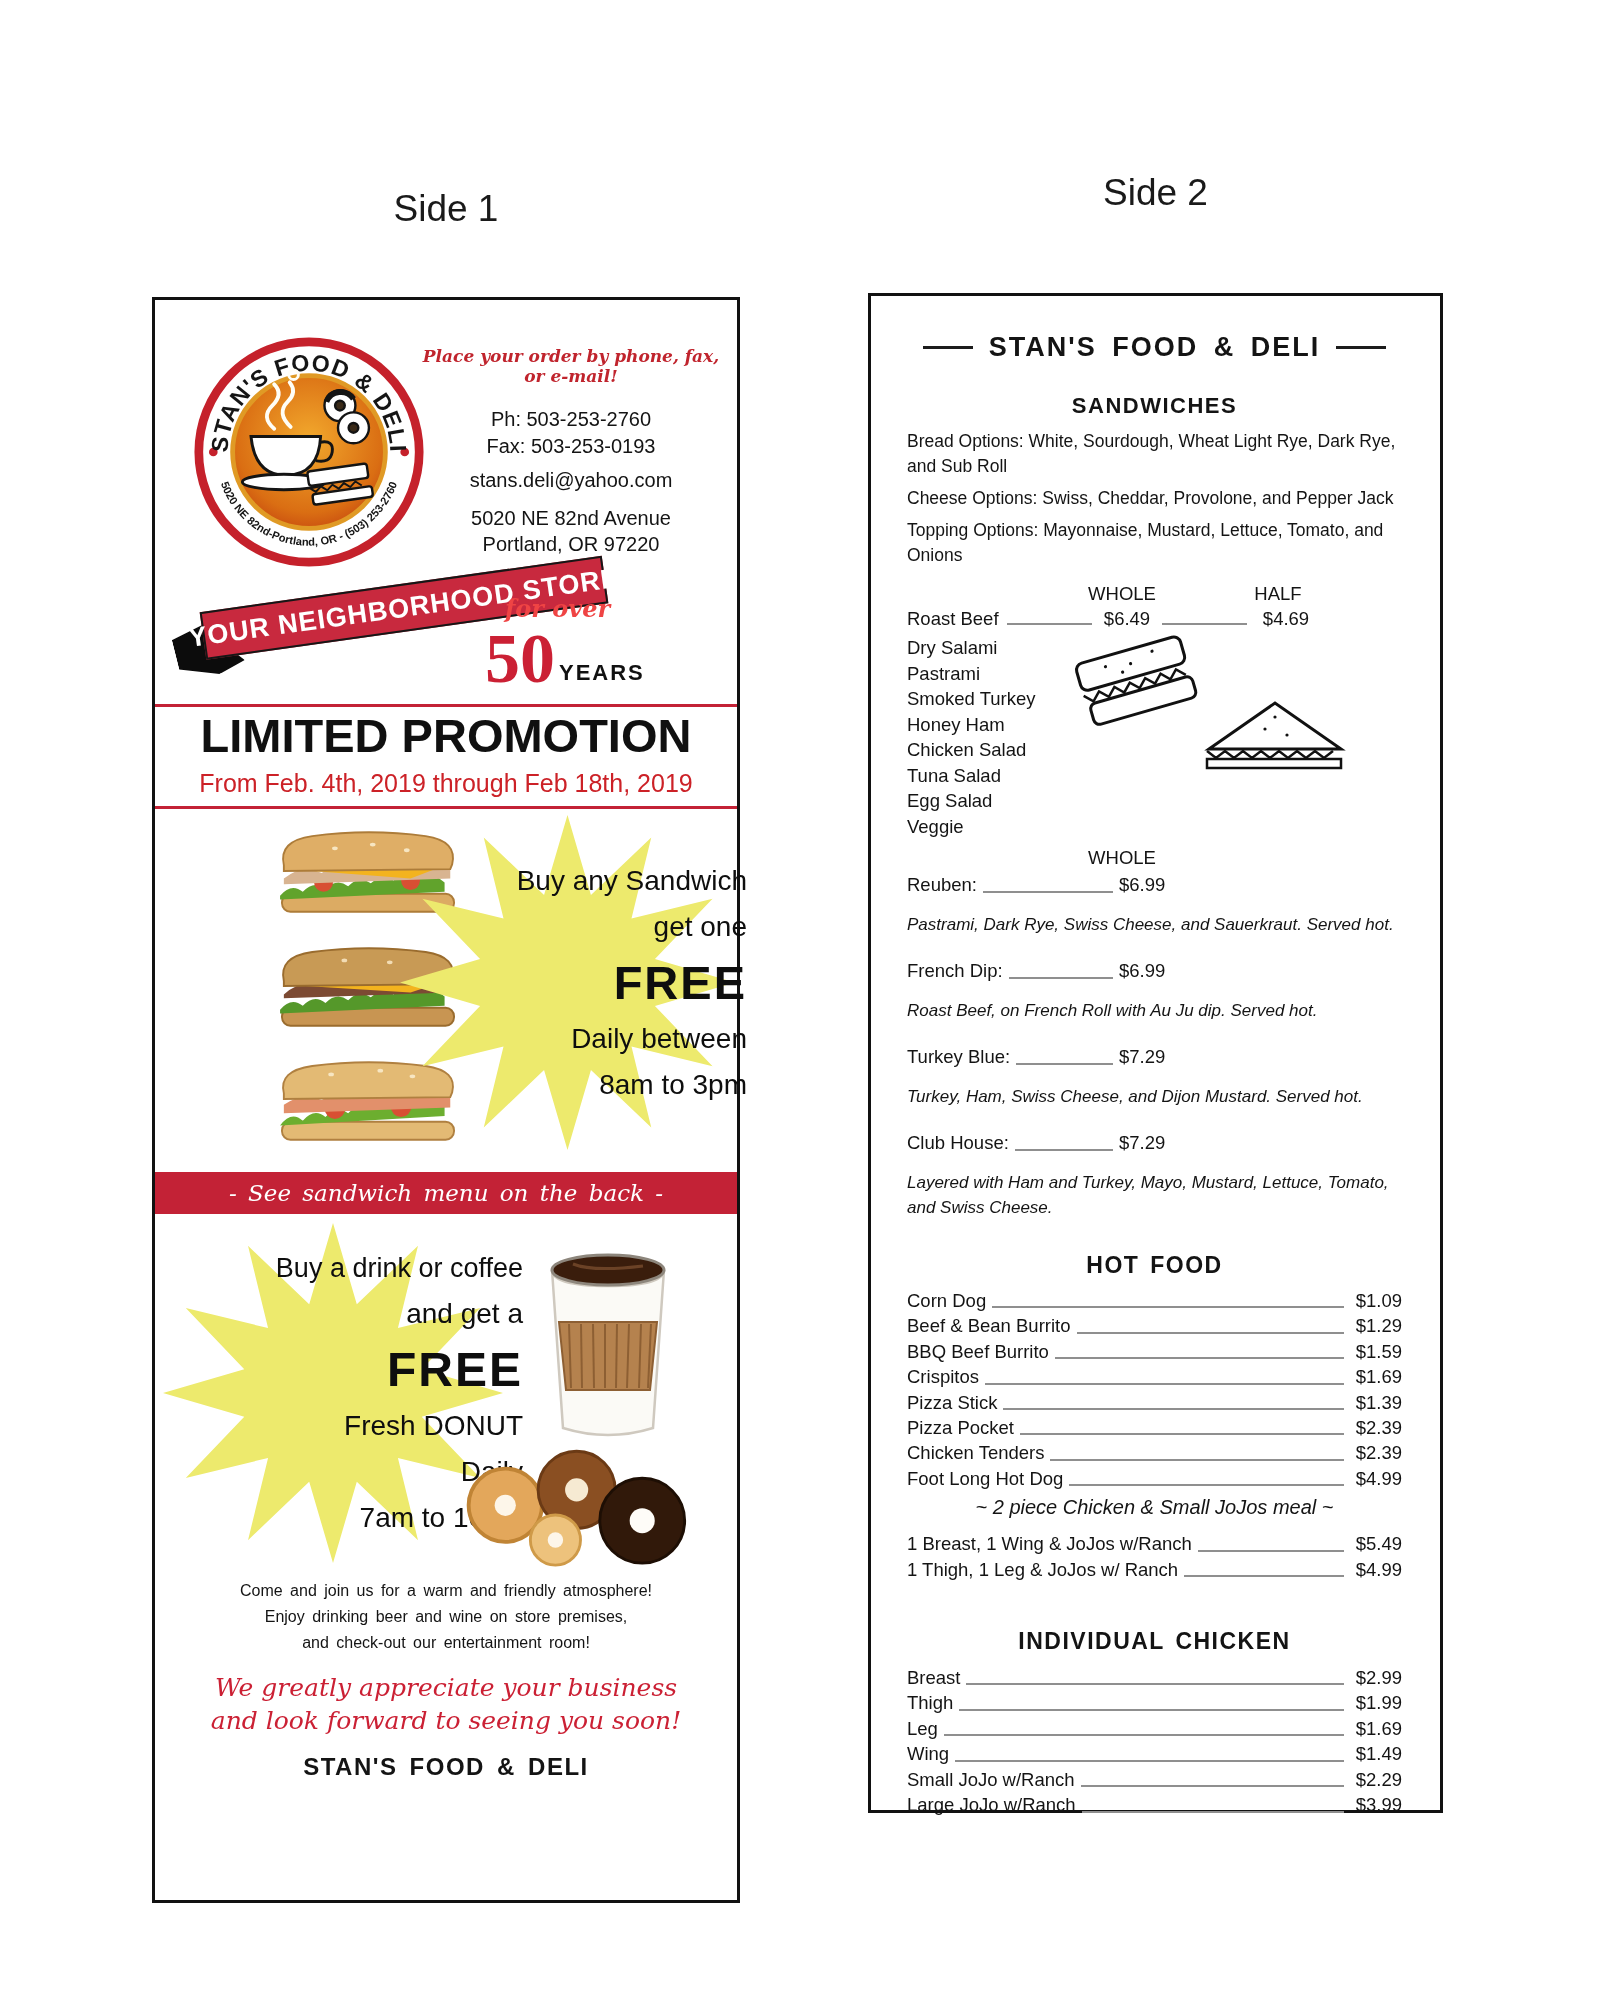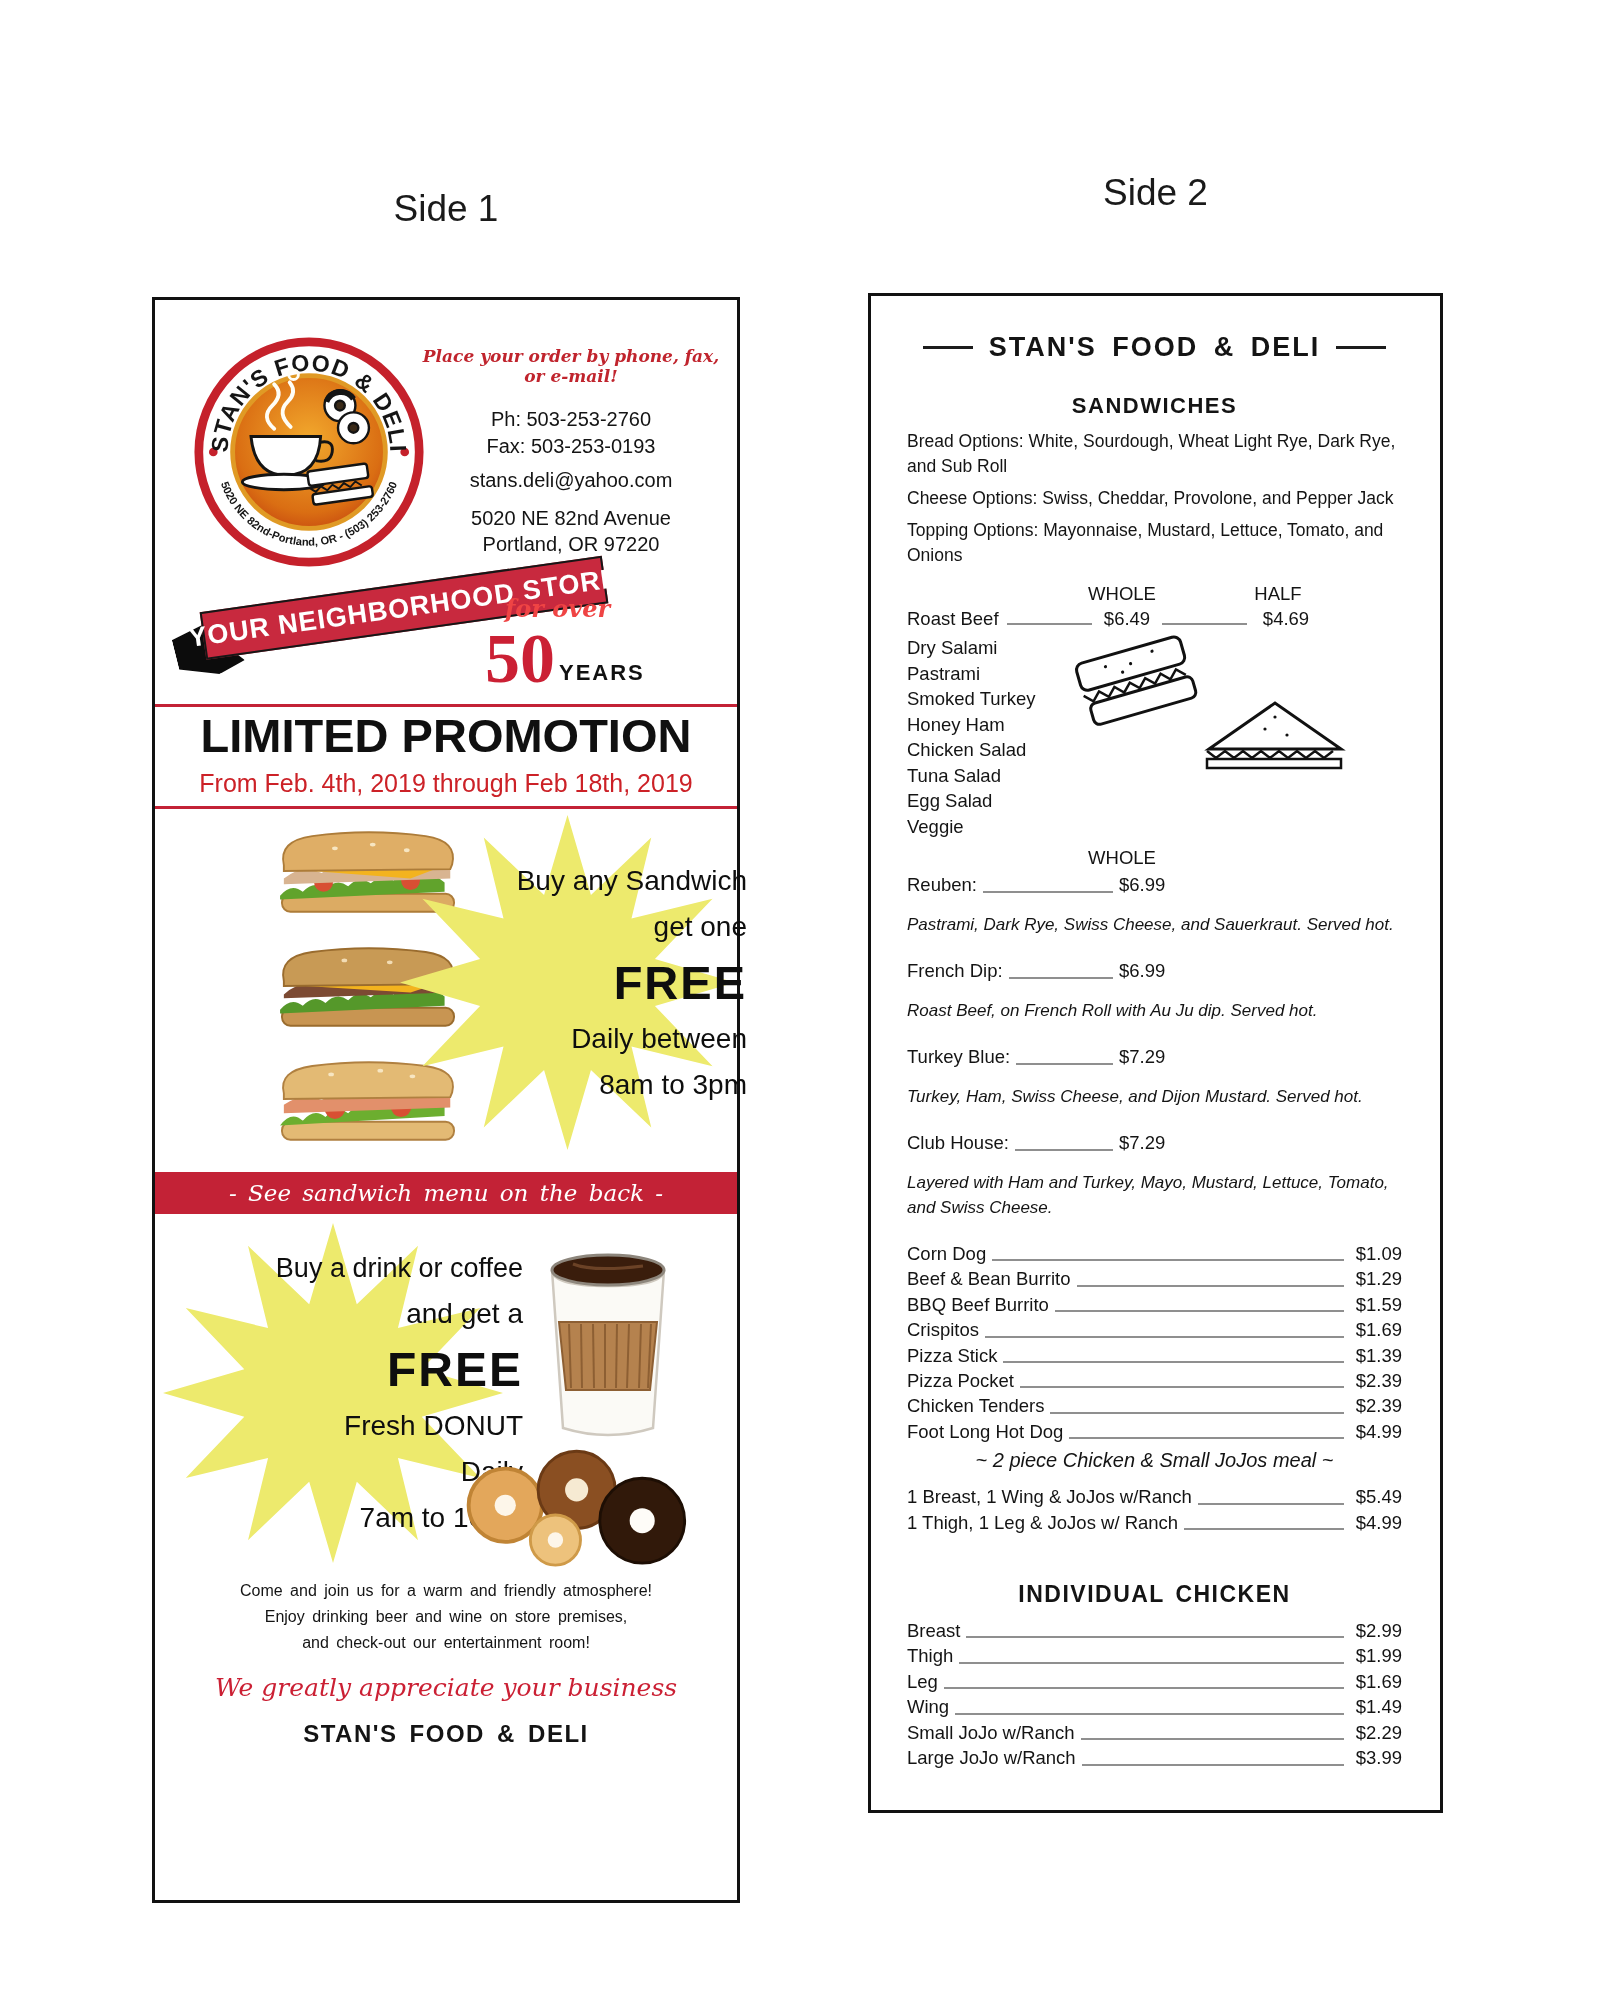--- a/index.html
+++ b/index.html
@@ -274,20 +274,21 @@
         <circle cx="194" cy="92" r="13" fill="#fefcf8"></circle>
     </svg>
   </div>
 
   <div class="abs footer">
     <div class="invite">Come and join us for a warm and friendly atmosphere!</div>
     <div class="invite">Enjoy drinking beer and wine on store premises,</div>
     <div class="invite">and check-out our entertainment room!</div>
     <div class="thanks">
       <div>We greatly appreciate your business</div>
+      <div>and look forward to seeing you soon!</div>
     </div>
     <div class="brand">STAN'S FOOD &amp; DELI</div>
   </div>
 </div>
 
 <div class="panel" id="panel2">
 
   <div class="s2-header">
     <span class="hline"></span>
     <h1>STAN'S FOOD &amp; DELI</h1>
@@ -381,20 +382,21 @@
       <div class="special">
         <div class="special-row">
           <span>Club House:</span>
           <span class="leader"></span>
           <span class="s-price">$7.29</span>
         </div>
         <div class="special-desc">Layered with Ham and Turkey, Mayo, Mustard, Lettuce, Tomato, and Swiss Cheese.</div>
       </div>
     </div>
 
+  <div class="s2-h2" id="hotfood-heading">HOT FOOD</div>
   <div class="price-list">
 
       <div class="price-row">
         <span>Corn Dog</span>
         <span class="leader"></span>
         <span class="price">$1.09</span>
       </div>
 
       <div class="price-row">
         <span>Beef &amp; Bean Burrito</span>

